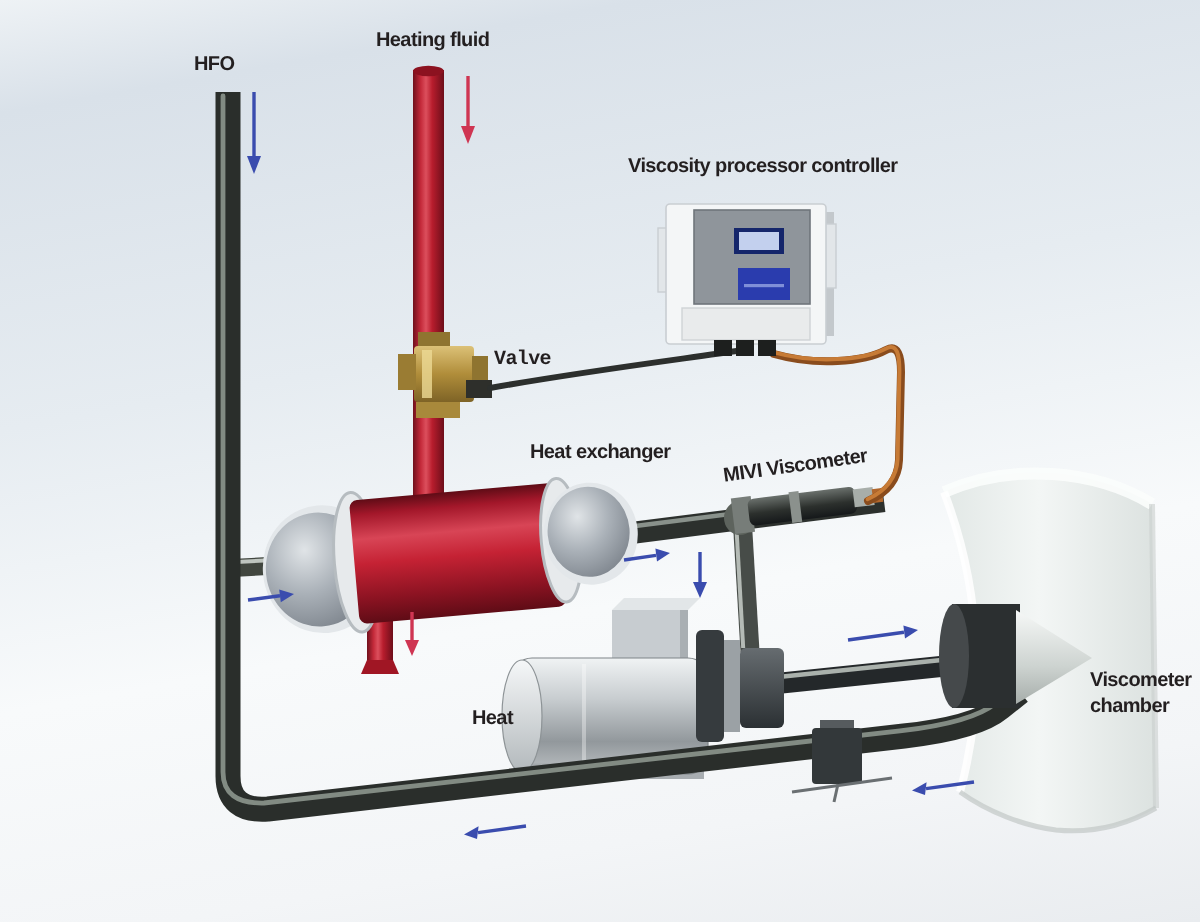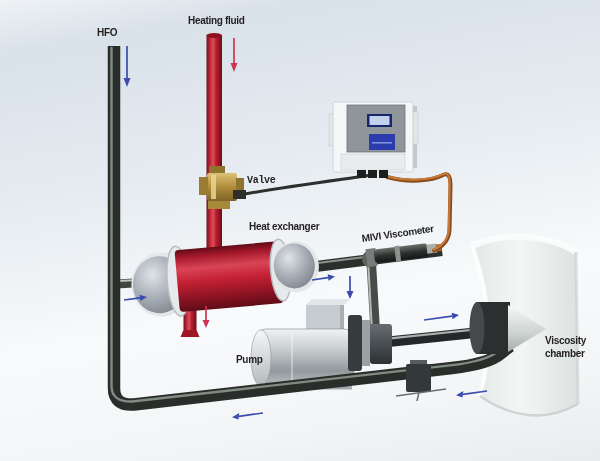--- a/index.html
+++ b/index.html
@@ -236,18 +236,19 @@
         <polygon points="456,395.3 463.3,391.1 462.5,397.5"></polygon>
   </g>
   <g class="arrow-blue">
     <line x1="263" y1="413" x2="239" y2="416.3"></line>
         <polygon points="232,417.3 239.3,413.1 238.5,419.5"></polygon>
   </g>
 </svg>
 
 <div class="label" style="left:97px;top:27px;">HFO</div>
 <div class="label" style="left:188px;top:15px;text-align:right;">Heating fluid</div>
+<div class="label" style="left:314px;top:78px;">Viscosity processor controller</div>
 <div class="label" style="left:247px;top:175px;font-family:Liberation Mono, monospace;">Valve</div>
-<div class="label" style="left:224px;top:221px;padding-left:25px;">Heat exchanger</div>
+<div class="label" style="left:240px;top:221px;padding-left:25px;">Heat exchanger</div>
 <div class="label" style="left:361px;top:233px;transform:rotate(-8deg);transform-origin:left top;">MIVI Viscometer</div>
-<div class="label" style="left:236px;top:354px;">Pump</div>
-<div class="label two-line" style="left:545px;top:335px;"><span>Viscosity</span><br><span>chamber</span></div>
+<div class="label" style="left:236px;top:354px;">Heat</div>
+<div class="label two-line" style="left:545px;top:335px;"><span>Viscometer</span><br><span>chamber</span></div>
 </div>
 
 </body></html>

